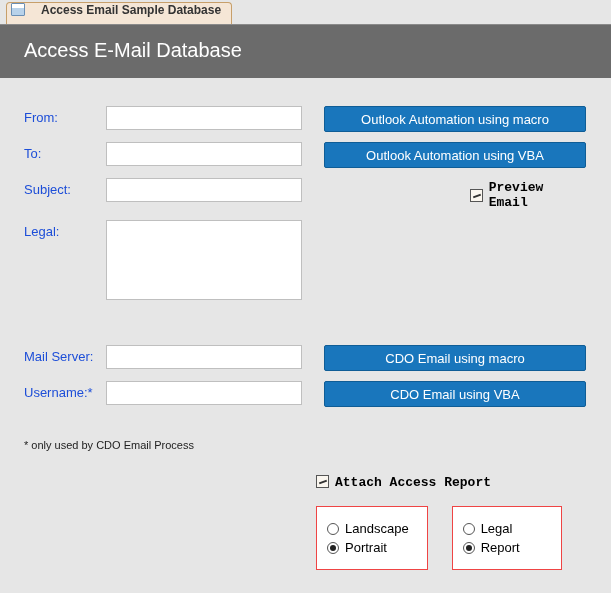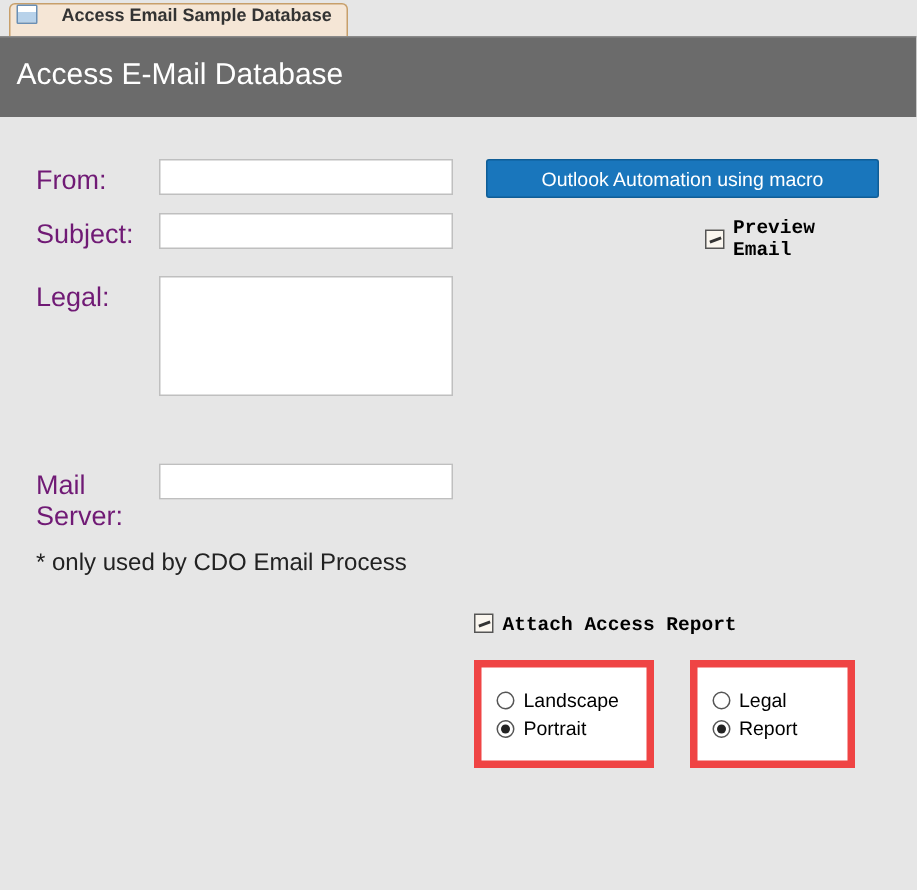--- a/index.html
+++ b/index.html
@@ -37,37 +37,37 @@
     height: 13px;
     border: 1px solid #6a8fb5;
     background: linear-gradient(#fff 0 35%, #b8d2ea 35% 100%);
     border-radius: 1px;
   }
   .titlebar {
     background: #6b6b6b;
     color: #fff;
     font-size: 20px;
     font-weight: 300;
-    padding: 14px 11px 16px;
+    padding: 14px 24px 16px;
     border-top: 1px solid #8a8a8a;
   }
   .form-body {
     background: #e6e6e6;
     padding: 28px 24px 10px 24px;
   }
   .row {
     display: flex;
     align-items: flex-start;
     margin-bottom: 10px;
   }
   .row .lbl {
     width: 82px;
     padding-top: 4px;
-    color: #701a75;
-    font-size: 18px;
+    color: #1d4ed8;
+    font-size: 13px;
   }
   .row .fld {
     width: 196px;
   }
   .row .btncol {
     margin-left: 0;
     flex: 1;
     display: flex;
     flex-direction: column;
     gap: 2px;
@@ -127,40 +127,40 @@
     background: #333;
     transform: rotate(-20deg);
   }
   .check-label {
     font-weight: bold;
     font-size: 13px;
     font-family: Liberation Mono, monospace;
   }
   .section-gap { height: 32px; }
   .footnote {
-    margin-top: 12px;
+    margin-top: 32px;
     margin-bottom: 24px;
-    font-size: 16px;
+    font-size: 11px;
     color: #222;
   }
   .attach-area {
     margin-left: 292px;
   }
   .attach-check {
     display: flex;
     align-items: flex-start;
     gap: 6px;
     margin-bottom: 16px;
   }
   .radio-groups {
     display: flex;
     gap: 24px;
   }
   .radio-box {
-    border: 5px solid #ef4444;
+    border: 1px solid #ef4444;
     background: #fff;
     padding: 10px 18px 10px 10px;
     min-width: 110px;
   }
   .radio-opt {
     display: flex;
     align-items: center;
     gap: 6px;
     margin: 4px 0;
     font-size: 13px;
@@ -200,20 +200,29 @@
   <div class="row">
     <div class="lbl">From:</div>
     <div class="fld">
       <input class="text" type="text" value="" style="">
     </div>
     <div class="btncol">
       <button class="btn-blue">Outlook Automation using macro</button>
     </div>
   </div>
 
+  <div class="row">
+    <div class="lbl">To:</div>
+    <div class="fld">
+      <input class="text" type="text" value="" style="">
+    </div>
+    <div class="btncol">
+      <button class="btn-blue">Outlook Automation using VBA</button>
+    </div>
+  </div>
 
   <div class="row">
     <div class="lbl">Subject:</div>
     <div class="fld">
       <input class="text" type="text" value="" style="">
     </div>
     <div class="btncol">
       <div class="check-row" style="margin-top:2px;">
         <span class="check-glyph"></span>
         <span class="check-label">Preview Email</span>
@@ -229,22 +238,34 @@
     <div class="btncol"></div>
   </div>
 
   <div class="section-gap"></div>
 
   <div class="row">
     <div class="lbl">Mail Server:</div>
     <div class="fld">
       <input class="text" type="text" value="" style="">
     </div>
-  </div>
-
+    <div class="btncol">
+      <button class="btn-blue">CDO Email using macro</button>
+    </div>
+  </div>
+
+  <div class="row">
+    <div class="lbl">Username:*</div>
+    <div class="fld">
+      <input class="text" type="text" value="" style="">
+    </div>
+    <div class="btncol">
+      <button class="btn-blue">CDO Email using VBA</button>
+    </div>
+  </div>
 
 
   <div class="footnote">* only used by CDO Email Process</div>
 
   <div class="attach-area">
     <div class="attach-check">
       <span class="check-glyph"></span>
       <span class="check-label">Attach Access Report</span>
     </div>
     <div class="radio-groups">

